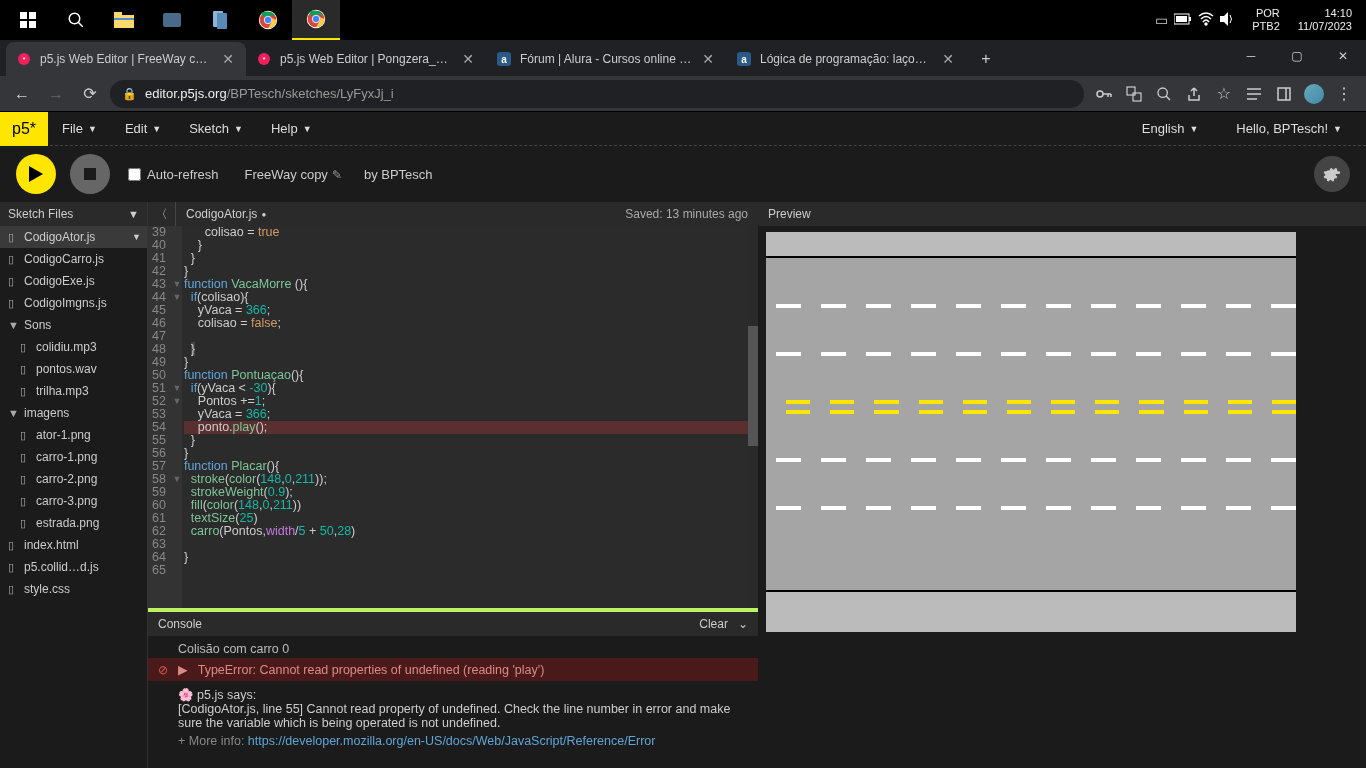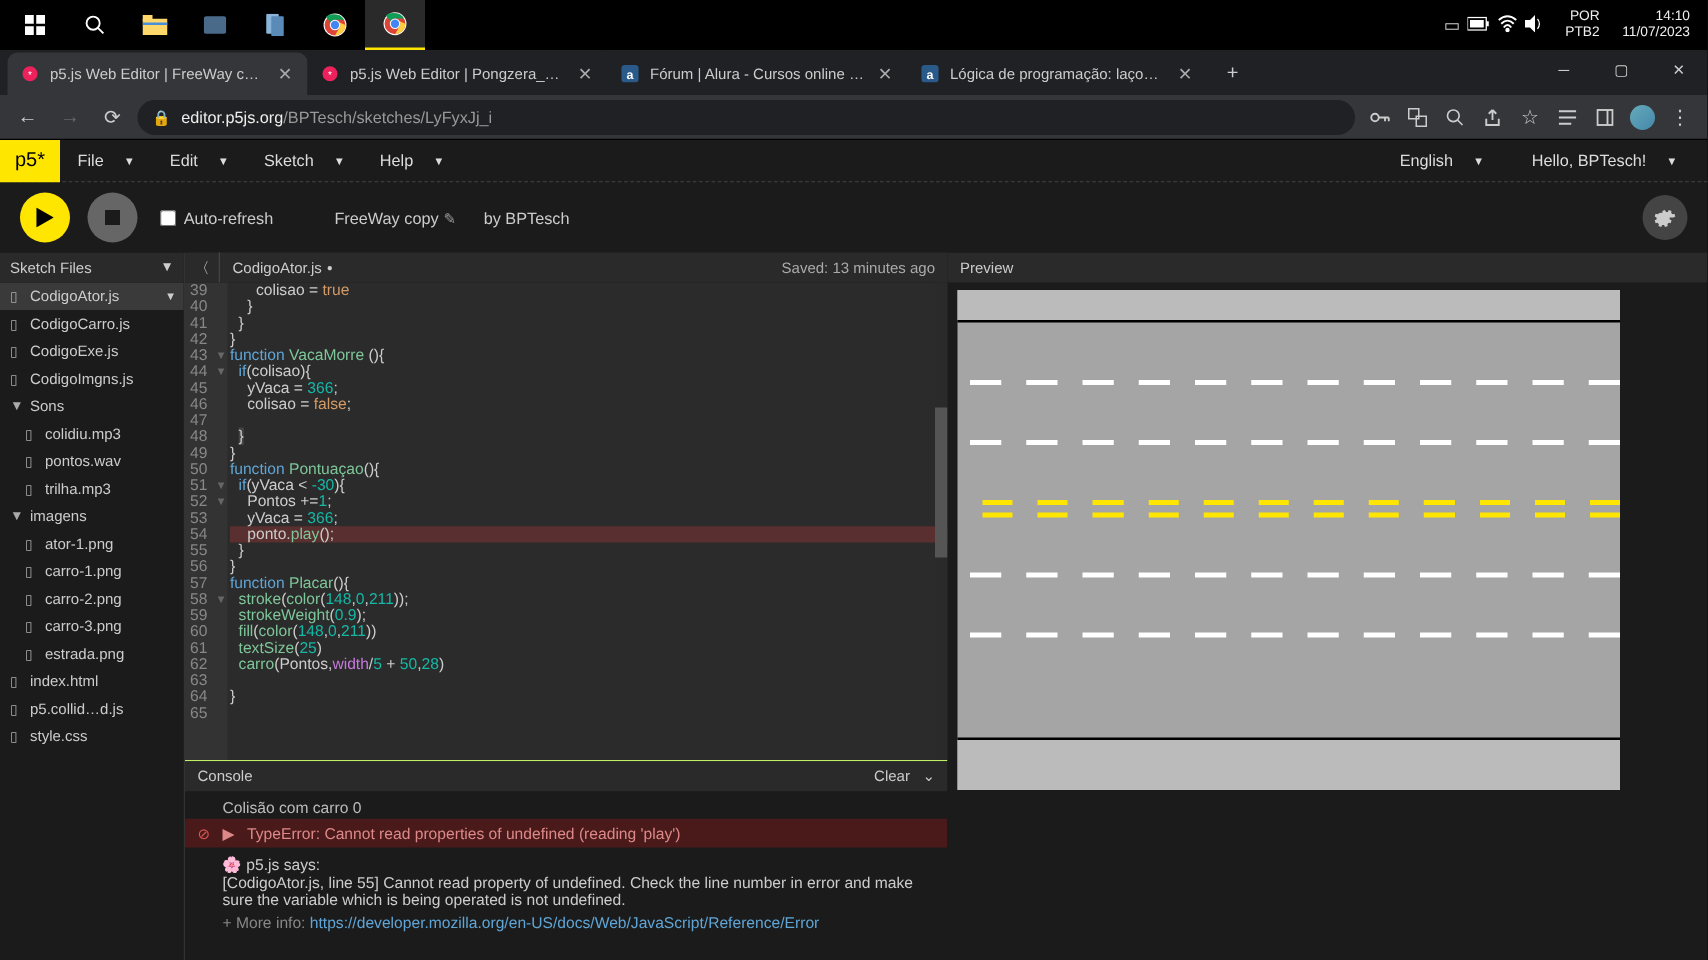--- a/index.html
+++ b/index.html
@@ -27,32 +27,32 @@
 .addr-btn.disabled{color:#666}
 .addr-bar{flex:1;background:#202124;border-radius:16px;height:28px;display:flex;align-items:center;padding:0 12px;gap:8px;font-size:13px;color:#ccc}
 .addr-bar .lock{font-size:12px}
 .addr-bar .path{color:#999}
 .addr-bar .domain{color:#eee}
 .addr-actions{display:flex;gap:2px}
 
 .p5app{flex:1;background:#1b1b1b;display:flex;flex-direction:column;color:#ccc}
 .p5-menubar{height:34px;background:#1b1b1b;display:flex;align-items:center;padding-left:0;border-bottom:1px dashed #444;position:relative}
 .p5-logo{width:48px;height:34px;background:#ffe600;color:#000;font-weight:normal;display:flex;align-items:center;justify-content:center;font-size:16px}
-.p5-menu-item{padding:0 14px;height:34px;display:flex;align-items:center;gap:16px;font-size:13px;cursor:pointer;color:#ddd}
+.p5-menu-item{padding:0 14px;height:34px;display:flex;align-items:center;gap:5px;font-size:13px;cursor:pointer;color:#ddd}
 .p5-menu-item .caret{font-size:9px}
 .p5-right{position:absolute;right:10px;display:flex;gap:10px;align-items:center}
 
 .p5-toolbar{height:56px;background:#1b1b1b;display:flex;align-items:center;padding:0 16px;gap:14px;position:relative}
 .play-btn{width:40px;height:40px;border-radius:50%;background:#ffe600;display:flex;align-items:center;justify-content:center;cursor:pointer}
 .play-btn svg{fill:#000}
 .stop-btn{width:40px;height:40px;border-radius:50%;background:#666;display:flex;align-items:center;justify-content:center;cursor:pointer}
 .stop-btn .sq{width:12px;height:12px;background:#1b1b1b}
 .auto-ref{display:flex;align-items:center;gap:6px;font-size:13px;margin-left:4px}
 .auto-ref input{width:13px;height:13px}
-.sketch-name{font-size:13px;color:#ccc;margin-left:35px}
+.sketch-name{font-size:13px;color:#ccc;margin-left:12px}
 .sketch-name .pencil{font-size:12px;margin-left:4px;color:#999}
 .by{margin-left:8px;font-size:13px;color:#ccc}
 .gear{position:absolute;right:16px;width:36px;height:36px;border-radius:50%;background:#444;display:flex;align-items:center;justify-content:center;cursor:pointer}
 
 .p5-main{flex:1;display:flex;min-height:0}
 .sidebar{width:148px;background:#1b1b1b;border-right:1px solid #333;display:flex;flex-direction:column;font-size:13px}
 .sb-header{height:24px;background:#2a2a2a;display:flex;align-items:center;justify-content:space-between;padding:0 8px;font-size:12px;color:#ccc}
 .sb-header .caret{font-size:11px}
 .sb-body{flex:1;overflow:auto}
 .sb-item{height:22px;display:flex;align-items:center;padding-left:8px;gap:4px;cursor:pointer;font-family:Consolas,monospace;font-size:12px;color:#ccc;white-space:nowrap;overflow:hidden}
@@ -72,21 +72,21 @@
 .fold-col div{height:13px;display:flex;align-items:center;justify-content:center}
 .code-lines{flex:1;color:#ccc;padding-left:2px}
 .code-lines div{height:13px;white-space:pre}
 .code-lines .hl{background:#5a2f2f}
 .kw{color:#5fa5d6}
 .fn{color:#7ec699}
 .num{color:#14b8a6}
 .bool{color:#d19a66}
 .op{color:#ccc}
 .prop{color:#c678dd}
-.console{height:160px;background:#1b1b1b;border-top:1px solid #bef264;display:flex;flex-direction:column;font-family:Consolas,monospace;font-size:12.5px}
+.console{height:160px;background:#1b1b1b;border-top:4px solid #bef264;display:flex;flex-direction:column;font-family:Consolas,monospace;font-size:12.5px}
 .console-hdr{height:24px;background:#2a2a2a;display:flex;align-items:center;justify-content:space-between;padding:0 10px;font-size:12px;font-family:"Segoe UI",Arial,sans-serif}
 .console-body{flex:1;overflow:auto;padding:4px 0}
 .con-line{padding:2px 10px 2px 30px;color:#bbb}
 .con-err{background:#4a1a1a;color:#d88;padding:4px 10px;display:flex;align-items:center;gap:10px}
 .con-err .eicon{color:#d55;font-size:12px}
 .con-says{padding:6px 10px 2px 30px;color:#ccc}
 .con-says .flower{color:#ff66aa}
 .con-more{padding:2px 10px 2px 30px;color:#888}
 .con-more a{color:#5fa5d6;text-decoration:none}
 .preview{width:608px;background:#1b1b1b;display:flex;flex-direction:column}

